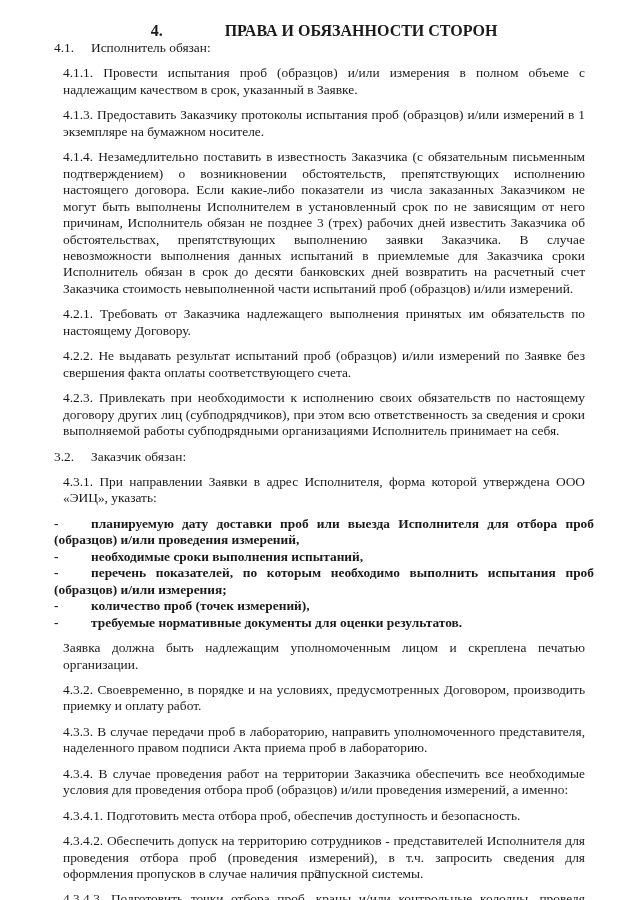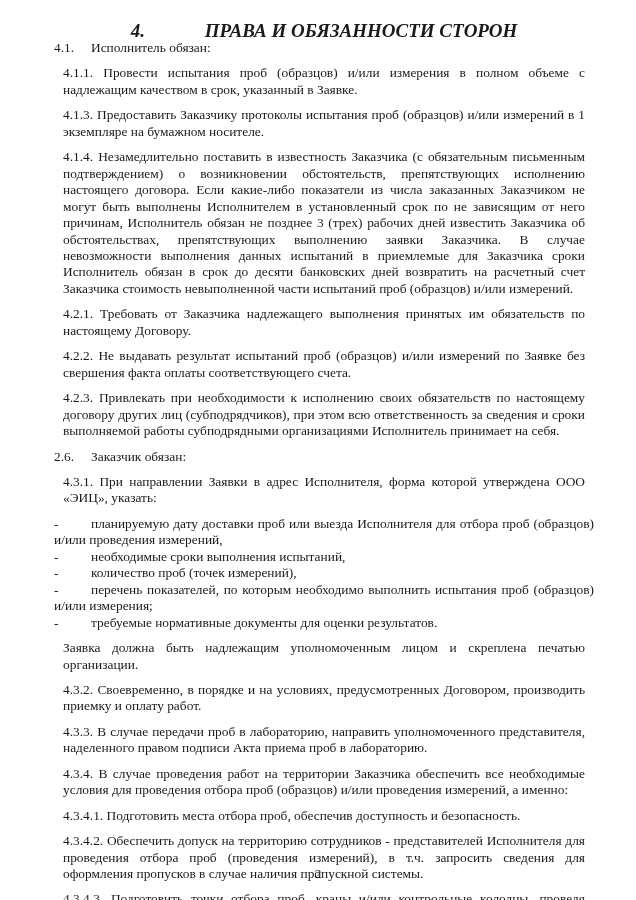--- a/index.html
+++ b/index.html
@@ -3,28 +3,28 @@
 <meta charset="utf-8">
 <style>
   html, body { margin: 0; padding: 0; background: #ffffff; }
   body { width: 636px; height: 900px; position: relative; overflow: hidden; }
   .page {
     position: absolute; left: 54px; top: 23px; width: 540px;
     font-family: "Liberation Serif", "DejaVu Serif", serif;
     font-size: 13.4px; line-height: 16.45px; color: #1a1a1a;
   }
   .title {
-    text-align: center; font-weight: bold; font-size: 19px;
-    margin: 0 0 0 0; height: 17px; font-style: italic;
+    text-align: center; font-weight: bold; font-size: 16px;
+    margin: 0 0 0 0; height: 17px;
   }
   .title .num { display: inline-block; width: 74px; text-align: left; }
   .p { margin: 9px; text-align: justify; text-align-last: left; }
   .hd { margin: 0; }
   .hd .num { display: inline-block; width: 37px; }
-  .dash { margin: 0; text-align: justify; text-align-last: left; }
+  .dash { margin: 0; text-align: justify; text-align-last: left; font-weight: bold; }
   .dash .mk { display: inline-block; width: 37px; }
   .pagenum {
     position: absolute; left: 0; width: 636px; top: 866px; text-align: center;
     font-family: "Liberation Serif", "DejaVu Serif", serif; font-size: 13.4px; color: #1a1a1a;
   }
 </style>
 </head>
 <body>
 
 <div class="page">
@@ -34,26 +34,26 @@
 
   <p class="hd"><span class="num">4.1.</span><span>Исполнитель обязан:</span></p>
   <p class="p">4.1.1. Провести испытания проб (образцов) и/или измерения в полном объеме с надлежащим качеством в срок, указанный в Заявке.</p>
   <p class="p">4.1.3. Предоставить Заказчику протоколы испытания проб (образцов) и/или измерений в 1 экземпляре на бумажном носителе.</p>
   <p class="p">4.1.4. Незамедлительно поставить в известность Заказчика (с обязательным письменным подтверждением) о возникновении обстоятельств, препятствующих исполнению настоящего договора. Если какие-либо показатели из числа заказанных Заказчиком не могут быть выполнены Исполнителем в установленный срок по не зависящим от него причинам, Исполнитель обязан не позднее 3 (трех) рабочих дней известить Заказчика об обстоятельствах, препятствующих выполнению заявки Заказчика. В случае невозможности выполнения данных испытаний в приемлемые для Заказчика сроки Исполнитель обязан в срок до десяти банковских дней возвратить на расчетный счет Заказчика стоимость невыполненной части  испытаний проб (образцов) и/или измерений.</p>
 
   <p class="p">4.2.1. Требовать от Заказчика надлежащего выполнения принятых им обязательств по настоящему Договору.</p>
   <p class="p">4.2.2. Не выдавать результат  испытаний проб (образцов) и/или измерений по Заявке без свершения факта оплаты соответствующего счета.</p>
   <p class="p">4.2.3. Привлекать при необходимости к исполнению своих обязательств по настоящему договору других лиц (субподрядчиков), при этом всю ответственность за сведения и сроки выполняемой работы субподрядными организациями Исполнитель принимает на себя.</p>
 
-  <p class="hd"><span class="num">2.6.</span><span>Заказчик обязан:</span></p>
+  <p class="hd"><span class="num">3.2.</span><span>Заказчик обязан:</span></p>
   <p class="p">4.3.1. При направлении Заявки в адрес Исполнителя, форма которой утверждена ООО «ЭИЦ», указать:</p>
   <p class="dash"><span class="mk">-</span><span>планируемую дату доставки проб или выезда Исполнителя для отбора проб (образцов) и/или проведения измерений,</span></p>
   <p class="dash"><span class="mk">-</span><span>необходимые сроки выполнения испытаний,</span></p>
+  <p class="dash"><span class="mk">-</span><span>перечень показателей, по которым необходимо выполнить испытания проб (образцов) и/или измерения;</span></p>
   <p class="dash"><span class="mk">-</span><span>количество проб (точек измерений),</span></p>
-  <p class="dash"><span class="mk">-</span><span>перечень показателей, по которым необходимо выполнить испытания проб (образцов) и/или измерения;</span></p>
   <p class="dash"><span class="mk">-</span><span>требуемые нормативные документы для оценки результатов.</span></p>
   <p class="p">Заявка должна быть надлежащим уполномоченным лицом и скреплена печатью организации.</p>
   <p class="p">4.3.2. Своевременно, в порядке и на условиях, предусмотренных Договором, производить приемку и оплату работ.</p>
   <p class="p">4.3.3. В случае передачи проб в лабораторию, направить уполномоченного представителя, наделенного правом подписи Акта приема проб в лабораторию.</p>
   <p class="p">4.3.4. В случае проведения работ на территории Заказчика обеспечить все необходимые условия для проведения отбора проб (образцов) и/или проведения измерений, а именно:</p>
   <p class="p">4.3.4.1. Подготовить места отбора проб, обеспечив доступность и безопасность.</p>
   <p class="p">4.3.4.2. Обеспечить допуск на территорию сотрудников - представителей Исполнителя для проведения отбора проб (проведения измерений), в т.ч. запросить сведения для оформления пропусков в случае наличия пропускной системы.</p>
   <p class="p">4.3.4.3. Подготовить точки отбора проб, краны и/или контрольные колодцы, проведя визуальный контроль с целью оценки состояния колодца и уровня воды в колодце, наличия запорной арматуры. При невозможности проведения отбора проб и/или проведения измерений своевременно сообщить Исполнителю. В случае невозможности отобрать пробы (провести измерения) по вине Заказчика оплатить минимальную стоимость проведения работ специалистами Исполнителя в соответствии с действующим Прейскурантом.</p>
   <p class="p">4.3.4.4. Обеспечить присутствие уполномоченных лиц и технического персонала Заказчика при отборе проб (проведении измерений) с правом подписи сопроводительных документов – Актов отбора проб и Актов выполнения измерений. Спуск сотрудников ООО «ЭИЦ» в кабельные, водопроводные, дренажные колодцы, канализационные колодцы, контрольные колодцы, отстойники, резервуары не допускается.</p>
 </div>

